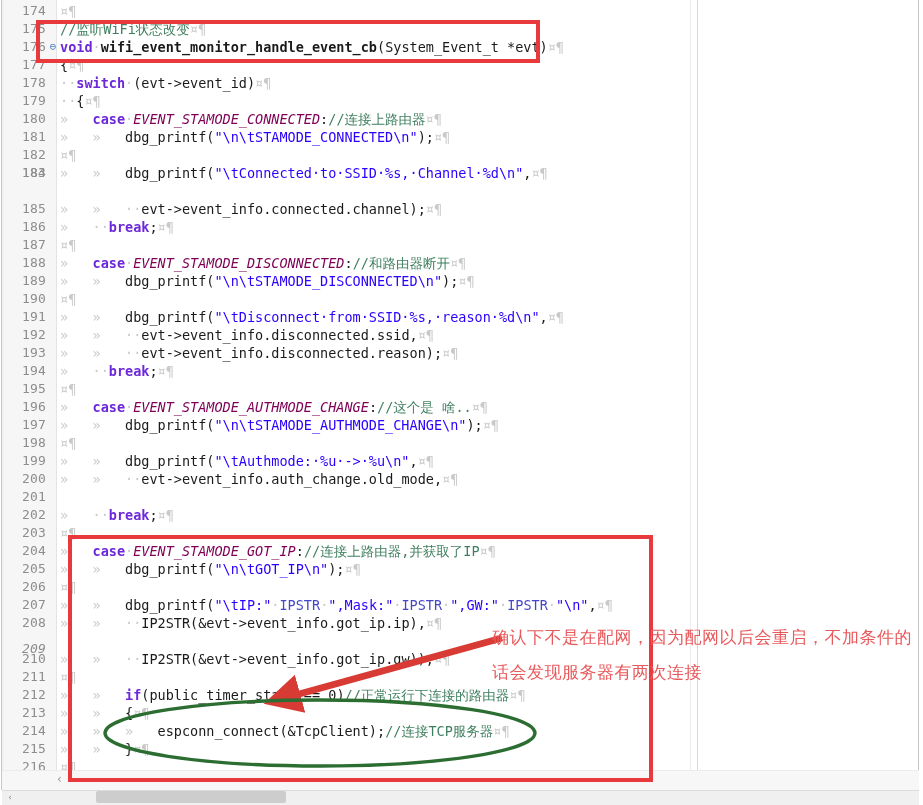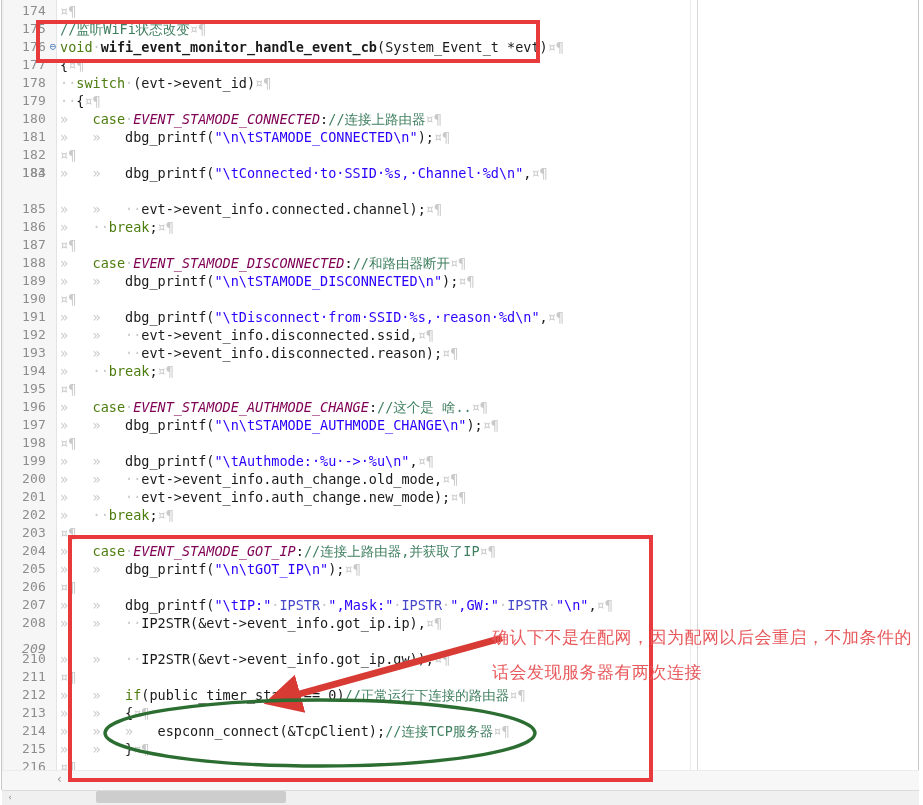--- a/index.html
+++ b/index.html
@@ -111,21 +111,21 @@
   }
 
   .ltext {
     position: absolute;
     left: 58px;
     white-space: pre;
     color: #222222;
   }
 
   
-  .kw   { color: #4d7c0f; font-weight: normal; }
+  .kw   { color: #6d28d9; font-weight: bold; }
   .fn   { color: #1a1a1a; font-weight: bold; }
   .enum { color: #7f0055; font-style: italic; }
   .str  { color: #2a00ff; }
   .cmt  { color: #3f7f5f; }
   .mac  { color: #4646c8; }
   .num  { color: #1a1a1a; }
   .plain{ color: #1a1a1a; }
   .ws   { color: #c9c9c9; }      
   .tab  { color: #c9c9c9; }
 
@@ -236,21 +236,21 @@
         <div class="code-line" style="top: 308px;"><span class="lnum">191</span><span class="ltext"><span class="tab">»   »   </span><span class="plain">dbg_printf(</span><span class="str">"\tDisconnect·from·SSID·%s,·reason·%d\n"</span><span class="plain">,</span><span class="ws">¤¶</span></span></div>
         <div class="code-line" style="top: 326px;"><span class="lnum">192</span><span class="ltext"><span class="tab">»   »   </span><span class="ws">··</span><span class="plain">evt-&gt;event_info.disconnected.ssid,</span><span class="ws">¤¶</span></span></div>
         <div class="code-line" style="top: 344px;"><span class="lnum">193</span><span class="ltext"><span class="tab">»   »   </span><span class="ws">··</span><span class="plain">evt-&gt;event_info.disconnected.reason);</span><span class="ws">¤¶</span></span></div>
         <div class="code-line" style="top: 362px;"><span class="lnum">194</span><span class="ltext"><span class="tab">»   </span><span class="ws">··</span><span class="kw">break</span><span class="plain">;</span><span class="ws">¤¶</span></span></div>
         <div class="code-line" style="top: 380px;"><span class="lnum">195</span><span class="ltext"><span class="ws">¤¶</span></span></div>
         <div class="code-line" style="top: 398px;"><span class="lnum">196</span><span class="ltext"><span class="tab">»   </span><span class="kw">case</span><span class="ws">·</span><span class="enum">EVENT_STAMODE_AUTHMODE_CHANGE</span><span class="plain">:</span><span class="cmt">//这个是 啥..</span><span class="ws">¤¶</span></span></div>
         <div class="code-line" style="top: 416px;"><span class="lnum">197</span><span class="ltext"><span class="tab">»   »   </span><span class="plain">dbg_printf(</span><span class="str">"\n\tSTAMODE_AUTHMODE_CHANGE\n"</span><span class="plain">);</span><span class="ws">¤¶</span></span></div>
         <div class="code-line" style="top: 434px;"><span class="lnum">198</span><span class="ltext"><span class="ws">¤¶</span></span></div>
         <div class="code-line" style="top: 452px;"><span class="lnum">199</span><span class="ltext"><span class="tab">»   »   </span><span class="plain">dbg_printf(</span><span class="str">"\tAuthmode:·%u·-&gt;·%u\n"</span><span class="plain">,</span><span class="ws">¤¶</span></span></div>
         <div class="code-line" style="top: 470px;"><span class="lnum">200</span><span class="ltext"><span class="tab">»   »   </span><span class="ws">··</span><span class="plain">evt-&gt;event_info.auth_change.old_mode,</span><span class="ws">¤¶</span></span></div>
-        <div class="code-line" style="top: 488px;"><span class="lnum">201</span><span class="ltext"><span class="tab">»   »   </span><span class="ws">··</span><span class="plain">evt-&gt;event_info.auth_change.new_mode);</span><span class="ws">¤¶</span></span></div>
+        <div class="code-line" style="top: 488px;"><span class="lnum">201</span></div>
         <div class="code-line" style="top: 506px;"><span class="lnum">202</span><span class="ltext"><span class="tab">»   </span><span class="ws">··</span><span class="kw">break</span><span class="plain">;</span><span class="ws">¤¶</span></span></div>
         <div class="code-line" style="top: 524px;"><span class="lnum">203</span><span class="ltext"><span class="ws">¤¶</span></span></div>
         <div class="code-line" style="top: 542px;"><span class="lnum">204</span><span class="ltext"><span class="tab">»   </span><span class="kw">case</span><span class="ws">·</span><span class="enum">EVENT_STAMODE_GOT_IP</span><span class="plain">:</span><span class="cmt">//连接上路由器,并获取了IP</span><span class="ws">¤¶</span></span></div>
         <div class="code-line" style="top: 560px;"><span class="lnum">205</span><span class="ltext"><span class="tab">»   »   </span><span class="plain">dbg_printf(</span><span class="str">"\n\tGOT_IP\n"</span><span class="plain">);</span><span class="ws">¤¶</span></span></div>
         <div class="code-line" style="top: 578px;"><span class="lnum">206</span><span class="ltext"><span class="ws">¤¶</span></span></div>
         <div class="code-line" style="top: 596px;"><span class="lnum">207</span><span class="ltext"><span class="tab">»   »   </span><span class="plain">dbg_printf(</span><span class="str">"\tIP:"</span><span class="ws">·</span><span class="mac">IPSTR</span><span class="ws">·</span><span class="str">",Mask:"</span><span class="ws">·</span><span class="mac">IPSTR</span><span class="ws">·</span><span class="str">",GW:"</span><span class="ws">·</span><span class="mac">IPSTR</span><span class="ws">·</span><span class="str">"\n"</span><span class="plain">,</span><span class="ws">¤¶</span></span></div>
         <div class="code-line" style="top: 614px;"><span class="lnum">208</span><span class="ltext"><span class="tab">»   »   </span><span class="ws">··</span><span class="plain">IP2STR(&amp;evt-&gt;event_info.got_ip.ip),</span><span class="ws">¤¶</span></span></div>
         <div class="code-line" style="top: 640px; font-style: italic;"><span class="lnum">209</span></div>
         <div class="code-line" style="top: 650px;"><span class="lnum">210</span><span class="ltext"><span class="tab">»   »   </span><span class="ws">··</span><span class="plain">IP2STR(&amp;evt-&gt;event_info.got_ip.gw));</span><span class="ws">¤¶</span></span></div>
         <div class="code-line" style="top: 668px;"><span class="lnum">211</span><span class="ltext"><span class="ws">¤¶</span></span></div>

